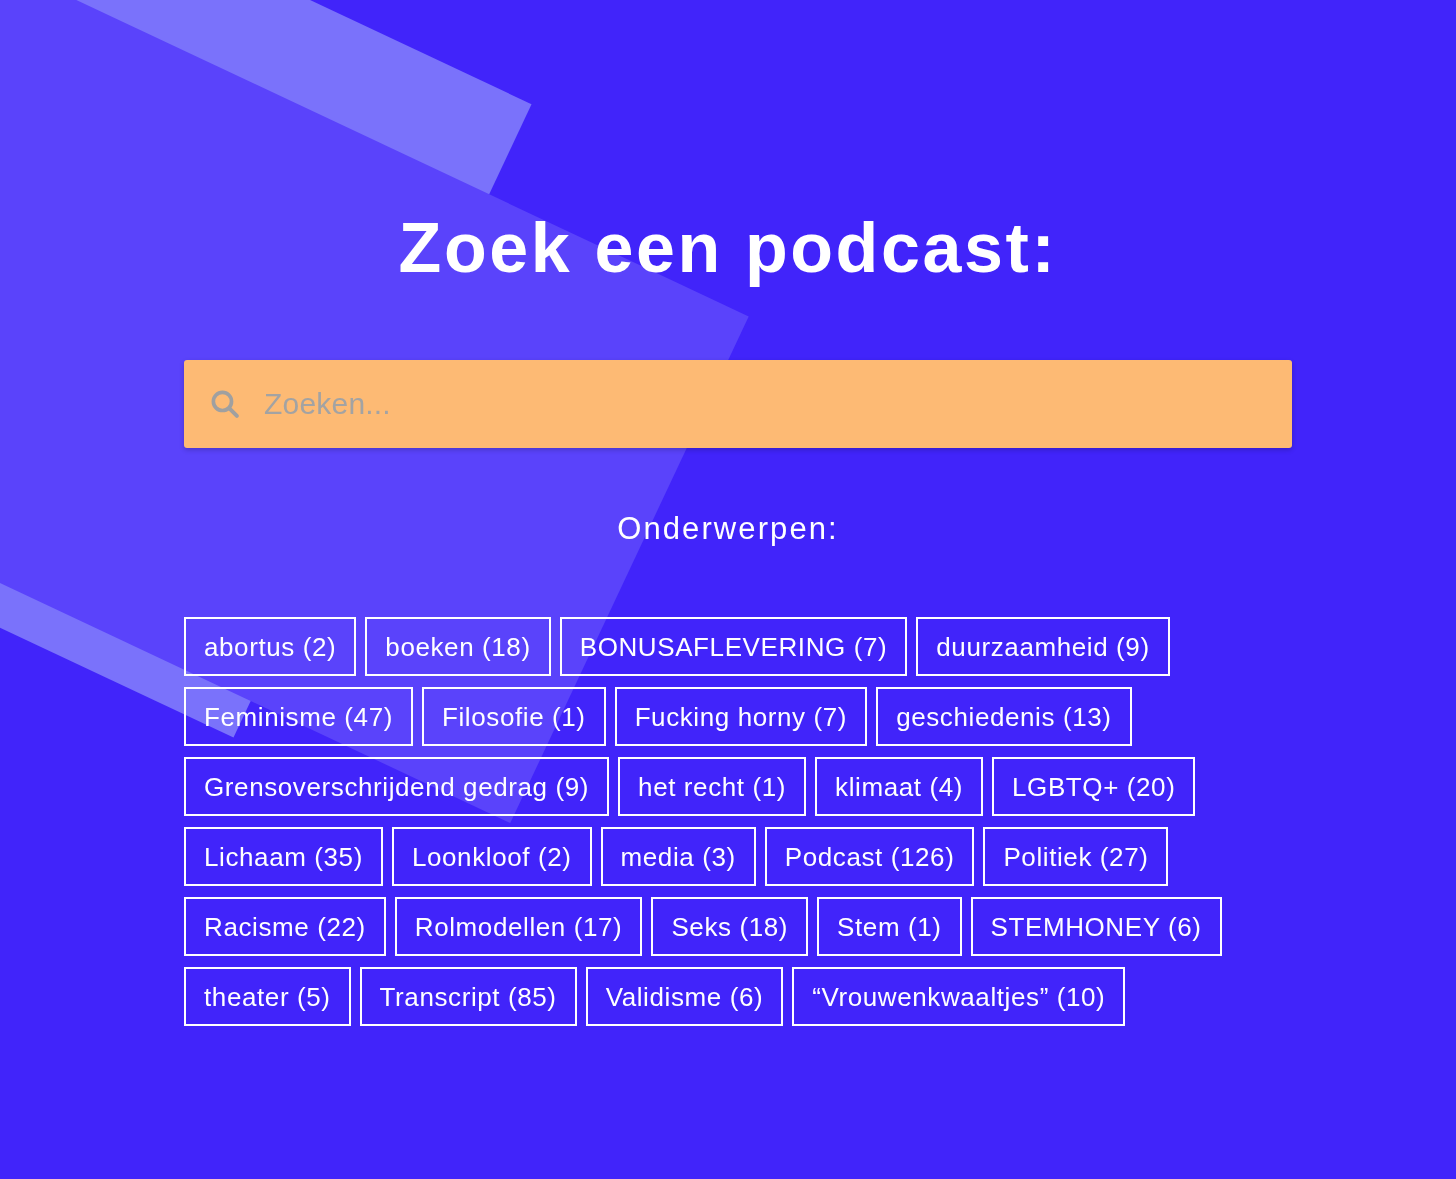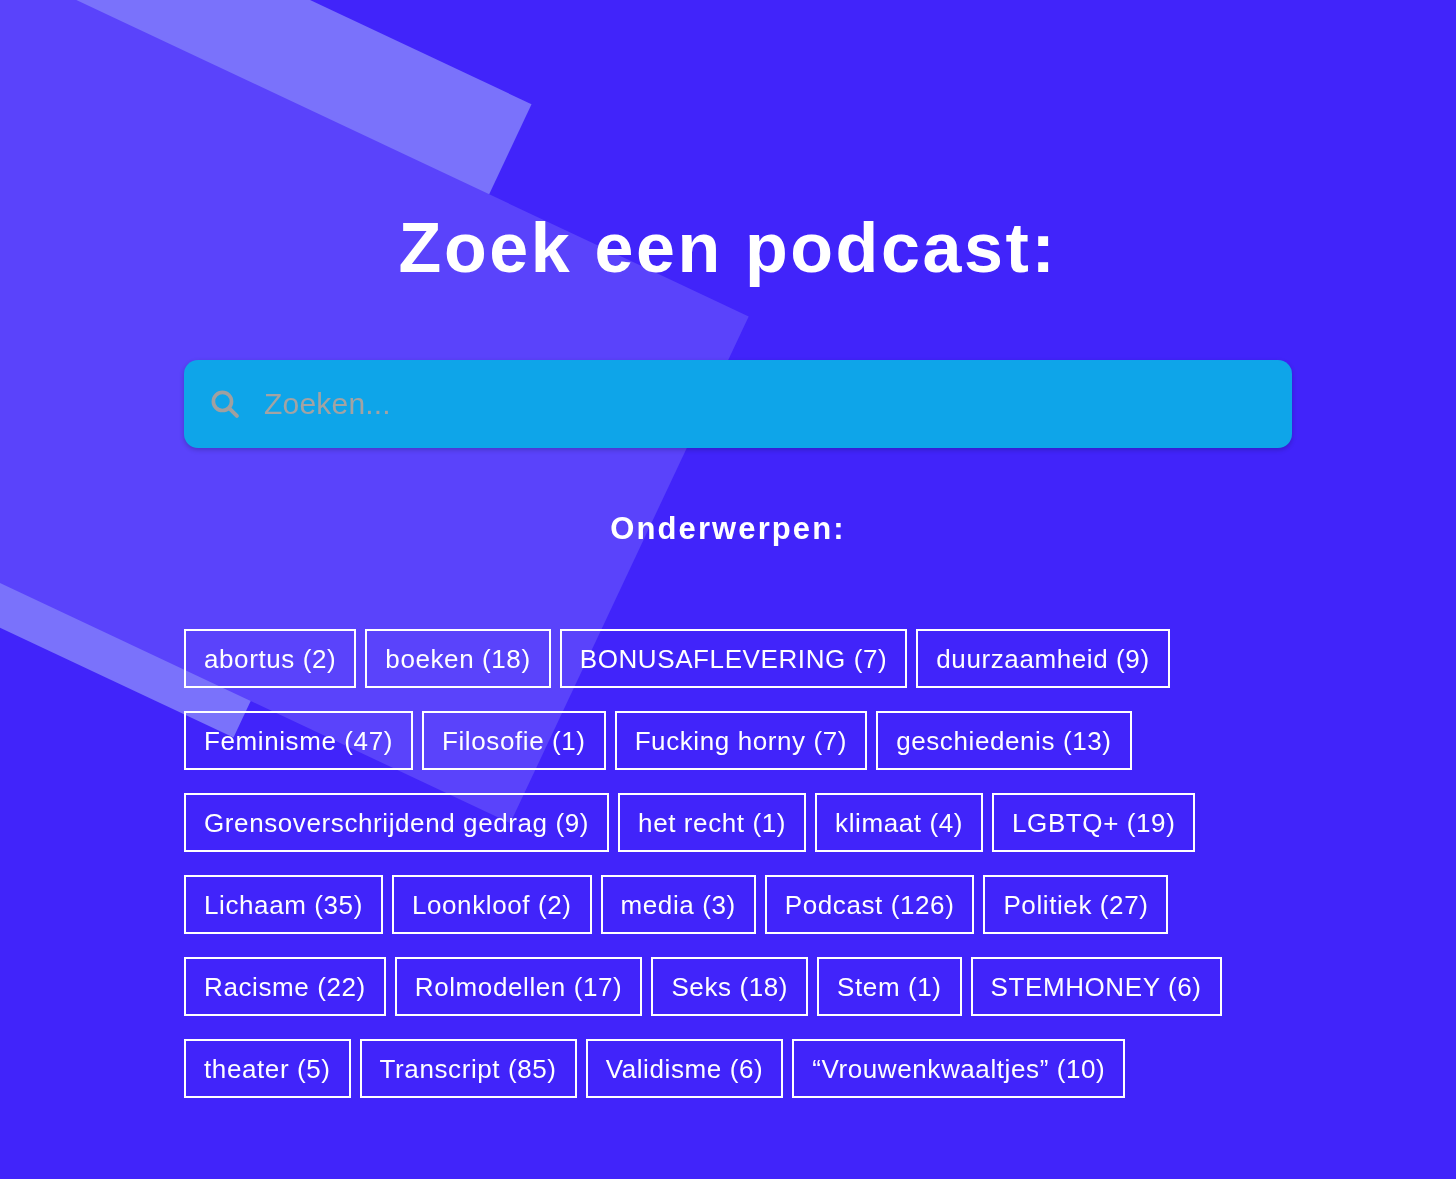--- a/index.html
+++ b/index.html
@@ -76,22 +76,22 @@
     white-space: nowrap;
   }
 
   
   #search-wrap {
     position: absolute;
     top: 360px;
     left: 184px;
     width: 1108px;
     height: 88px;
-    background: #0ea5e9;
-    border-radius: 14px;
+    background: #fdba74;
+    border-radius: 3px;
     box-shadow: 0 2px 5px rgba(0,0,0,0.20);
     display: flex;
     align-items: center;
     padding: 0 24px;
   }
   #search-icon {
     width: 34px;
     height: 34px;
     flex: 0 0 34px;
     margin-right: 22px;
@@ -114,21 +114,21 @@
 
   
   #topics-heading {
     position: absolute;
     top: 513px;
     left: 0;
     width: 1456px;
     text-align: center;
     color: #ffffff;
     font-size: 31px;
-    font-weight: 700;
+    font-weight: 400;
     letter-spacing: 2.1px;
     line-height: 1;
     white-space: nowrap;
   }
 
   #topic-list {
     position: absolute;
     top: 617px;
     left: 184px;
     width: 1096px;
@@ -148,21 +148,20 @@
     background: transparent;
     color: #ffffff;
     font-family: "Liberation Sans", sans-serif;
     font-size: 26px;
     font-weight: 400;
     letter-spacing: 0.6px;
     line-height: 1;
     white-space: nowrap;
     cursor: pointer;
     text-decoration: none;
-    margin-top: 12px;
   }
 </style>
 </head>
 <body>
 
 <div id="bg-decor">
   <div class="band band-1"></div>
   <div class="band band-2"></div>
   <div class="band band-3"></div>
 </div>
@@ -186,21 +185,21 @@
       <a class="topic-tag" href="#">boeken (18)</a>
       <a class="topic-tag" href="#">BONUSAFLEVERING (7)</a>
       <a class="topic-tag" href="#">duurzaamheid (9)</a>
       <a class="topic-tag" href="#">Feminisme (47)</a>
       <a class="topic-tag" href="#">Filosofie (1)</a>
       <a class="topic-tag" href="#">Fucking horny (7)</a>
       <a class="topic-tag" href="#">geschiedenis (13)</a>
       <a class="topic-tag" href="#">Grensoverschrijdend gedrag (9)</a>
       <a class="topic-tag" href="#">het recht (1)</a>
       <a class="topic-tag" href="#">klimaat (4)</a>
-      <a class="topic-tag" href="#">LGBTQ+ (19)</a>
+      <a class="topic-tag" href="#">LGBTQ+ (20)</a>
       <a class="topic-tag" href="#">Lichaam (35)</a>
       <a class="topic-tag" href="#">Loonkloof (2)</a>
       <a class="topic-tag" href="#">media (3)</a>
       <a class="topic-tag" href="#">Podcast (126)</a>
       <a class="topic-tag" href="#">Politiek (27)</a>
       <a class="topic-tag" href="#">Racisme (22)</a>
       <a class="topic-tag" href="#">Rolmodellen (17)</a>
       <a class="topic-tag" href="#">Seks (18)</a>
       <a class="topic-tag" href="#">Stem (1)</a>
       <a class="topic-tag" href="#">STEMHONEY (6)</a>

